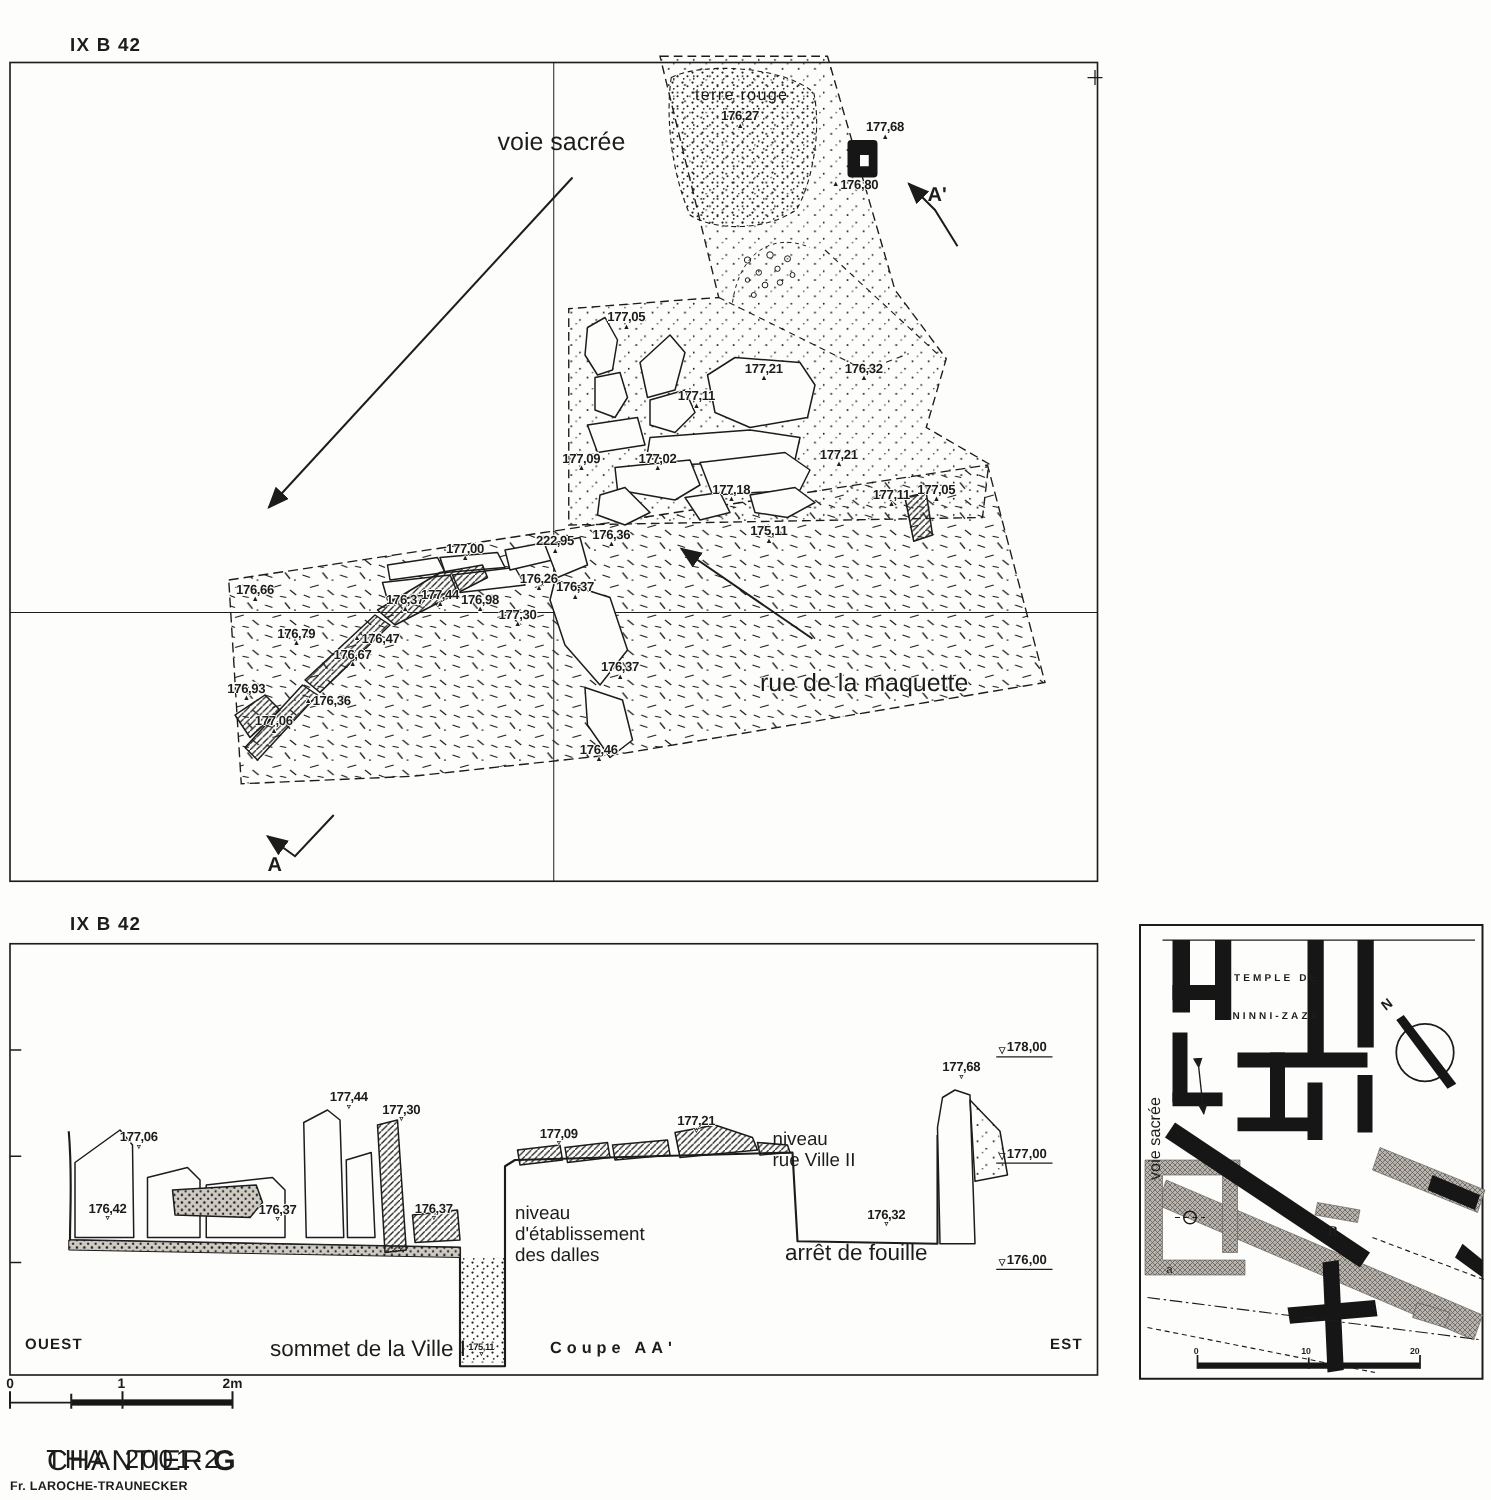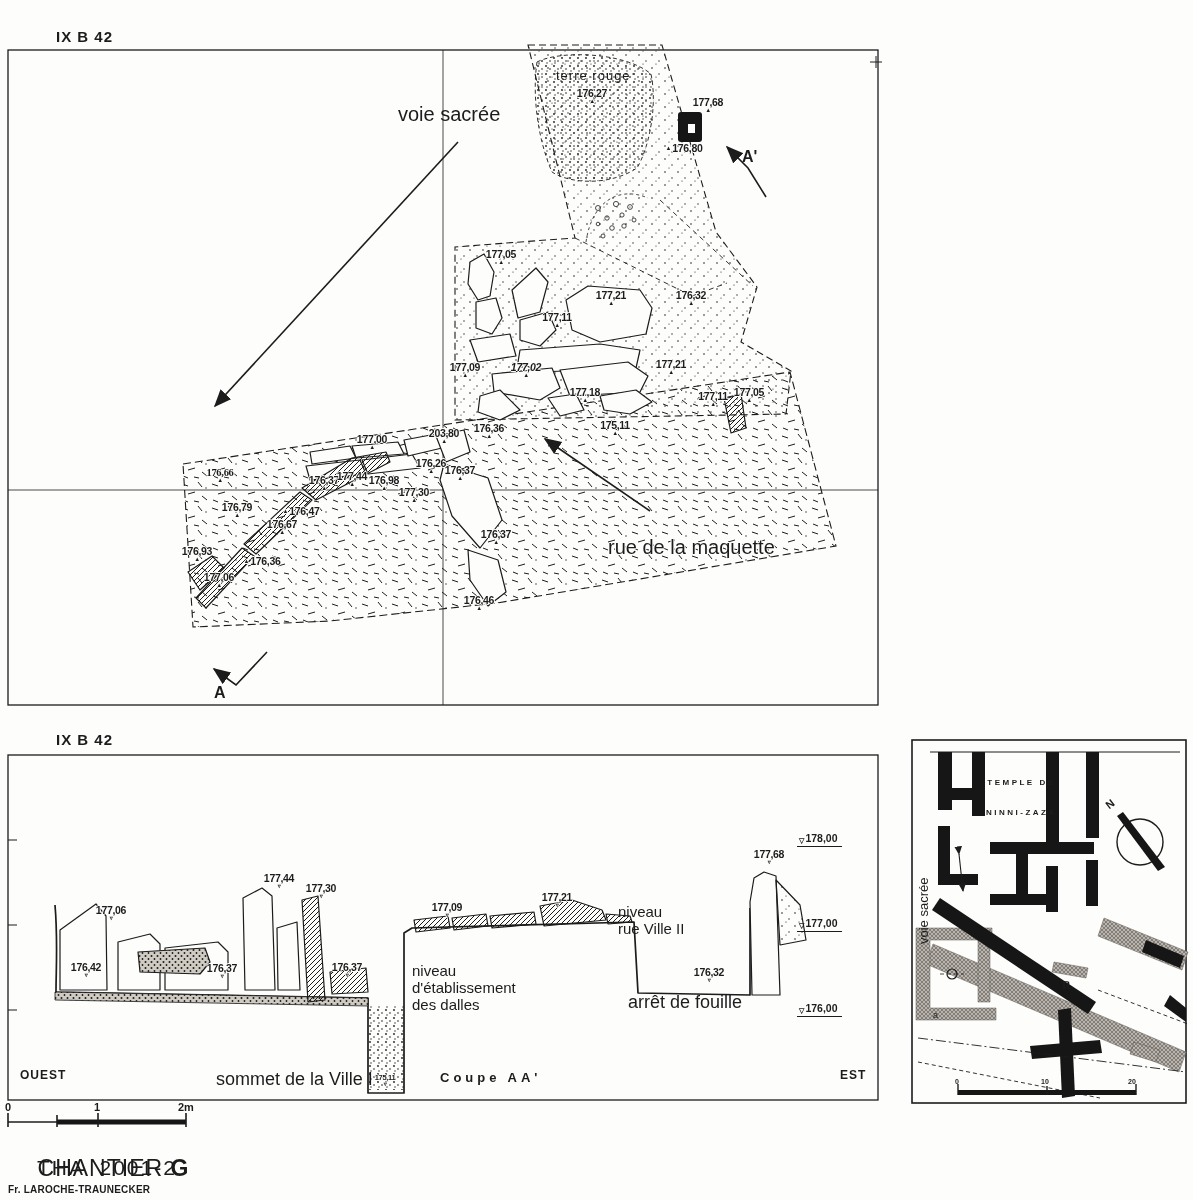--- a/index.html
+++ b/index.html
@@ -260,21 +260,21 @@
         <span class="tri">▲</span>
       </div>
       <div class="elev" style="left: 557px; top: 312px;">
         <span class="ev">177,11</span>
         <span class="tri">▲</span>
       </div>
       <div class="elev" style="left: 465px; top: 362px;">
         <span class="ev">177,09</span>
         <span class="tri">▲</span>
       </div>
-      <div class="elev" style="left: 526px; top: 362px; font-style: italic;">
+      <div class="elev" style="left: 526px; top: 362px;">
         <span class="ev">177,02</span>
         <span class="tri">▲</span>
       </div>
       <div class="elev" style="left: 671px; top: 359px;">
         <span class="ev">177,21</span>
         <span class="tri">▲</span>
       </div>
       <div class="elev" style="left: 585px; top: 387px;">
         <span class="ev">177,18</span>
         <span class="tri">▲</span>
@@ -289,36 +289,36 @@
       </div>
       <div class="elev" style="left: 615px; top: 420px;">
         <span class="ev">175,11</span>
         <span class="tri">▲</span>
       </div>
       <div class="elev" style="left: 372px; top: 434px;">
         <span class="ev">177,00</span>
         <span class="tri">▲</span>
       </div>
       <div class="elev" style="left: 444px; top: 428px;">
-        <span class="ev">203,80</span>
+        <span class="ev">222,95</span>
         <span class="tri">▲</span>
       </div>
       <div class="elev" style="left: 489px; top: 423px;">
         <span class="ev">176,36</span>
         <span class="tri">▲</span>
       </div>
       <div class="elev" style="left: 431px; top: 458px;">
         <span class="ev">176,26</span>
         <span class="tri">▲</span>
       </div>
       <div class="elev" style="left: 460px; top: 465px;">
         <span class="ev">176,37</span>
         <span class="tri">▲</span>
       </div>
-      <div class="elev" style="left: 220px; top: 467px; font-family: Liberation Serif, serif;">
+      <div class="elev" style="left: 204px; top: 467px;">
         <span class="ev">176,66</span>
         <span class="tri">▲</span>
       </div>
       <div class="elev" style="left: 324px; top: 475px;">
         <span class="ev">176,37</span>
         <span class="tri">▲</span>
       </div>
       <div class="elev" style="left: 352px; top: 471px;">
         <span class="ev">177,44</span>
         <span class="tri">▲</span>

